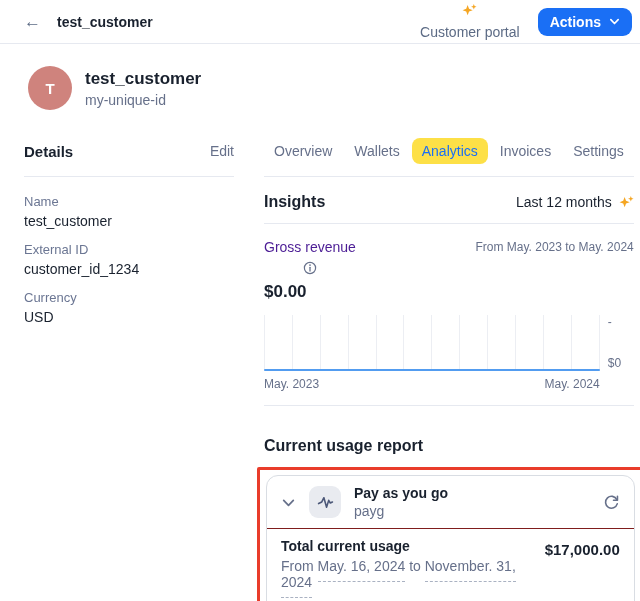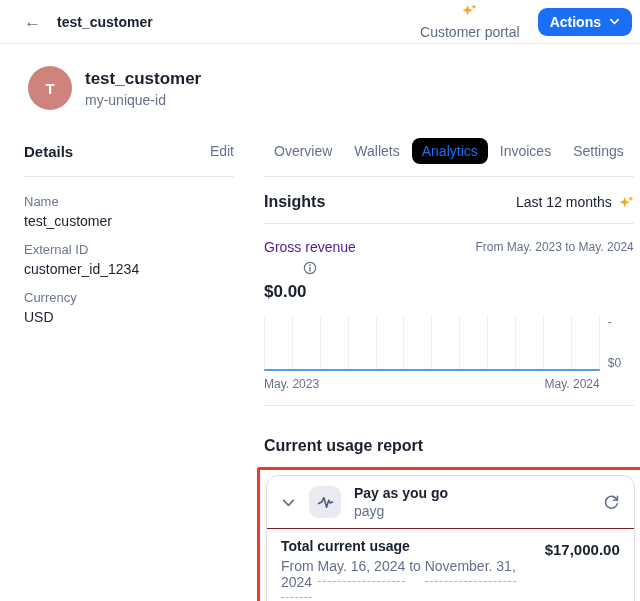--- a/index.html
+++ b/index.html
@@ -47,21 +47,21 @@
   .details-title { font-size: 15px; font-weight: 700; }
   .edit-link { font-size: 14px; color: #66708A; cursor: pointer; }
   .rule { border-top: 1px solid #E6E9F0; margin-top: 10px; }
   .fields { margin-top: 17px; }
   .field { margin-bottom: 13px; }
   .field-label { font-size: 13px; color: #6B7693; margin-bottom: 4px; }
   .field-value { font-size: 14px; color: #19212E; }
   
   .tabs { display: flex; align-items: center; gap: 2px; height: 30px; }
   .tab { font-size: 14px; color: #66708A; padding: 5px 10px; border-radius: 8px; cursor: pointer; white-space: nowrap; }
-  .tab.active { background: #000000; color: #1A6FF5; }
+  .tab.active { background: #fde047; color: #1A6FF5; }
   
   .insights-head { display: flex; justify-content: space-between; align-items: center; margin-top: 16px; }
   .insights-title { font-size: 16px; font-weight: 700; }
   .period-select { display: flex; align-items: center; gap: 7px; font-size: 14px; color: #19212E; cursor: pointer; }
   .metric-head { display: flex; justify-content: space-between; align-items: flex-start; margin-top: 15px; }
   .metric-label { font-size: 14px; color: #4c1d95; display: flex; align-items: center; gap: 6px; flex-direction: column; }
   .metric-range { font-size: 12px; color: #66708A; margin-top: 1px; }
   .metric-value { font-size: 17px; font-weight: 700; margin-top: 7px; }
   
   .chart-wrap { display: flex; gap: 8px; margin-top: 13px; }

